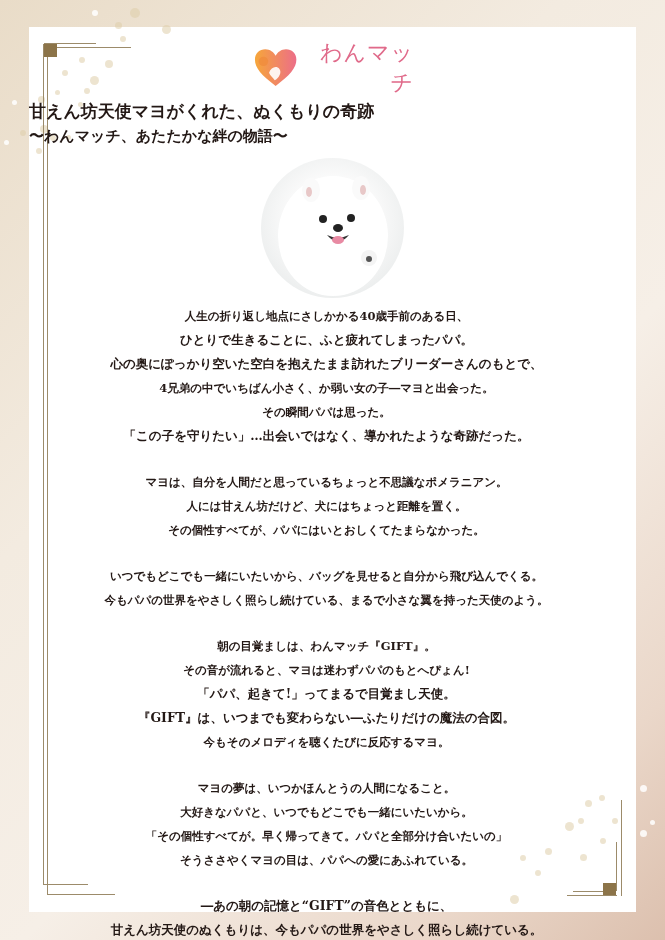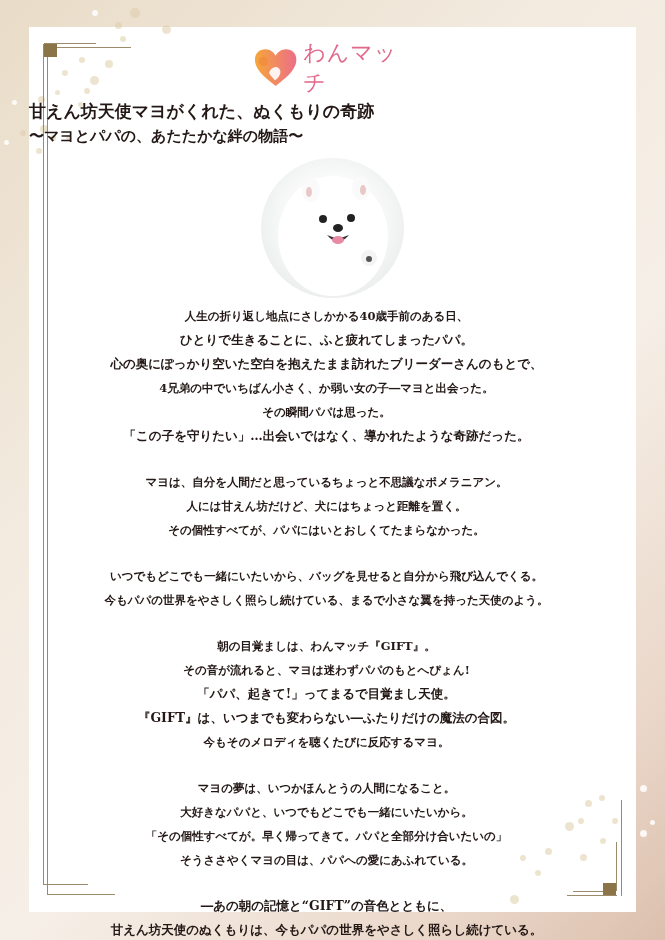--- a/index.html
+++ b/index.html
@@ -5,21 +5,21 @@
   html,body{margin:0;padding:0;}
   body{width:665px;height:940px;position:relative;overflow:hidden;
     background:linear-gradient(135deg,#e9dcc8 0%,#f3ebe0 35%,#f6efe7 60%,#ead7c9 85%,#dcc0ae 100%);
     font-family:"DejaVu Serif","Liberation Serif",serif;}
   .panel{position:absolute;left:29px;top:27px;width:607px;height:885px;background:#fff;}
   .bokeh{position:absolute;border-radius:50%;background:rgba(222,205,170,0.55);}
   .bokeh.w{background:rgba(255,255,255,0.85);}
   .orn{position:absolute;background:#9c8b6a;}
   .sq{position:absolute;width:13px;height:13px;background:#8c7449;}
   .logo{position:absolute;left:254px;top:45px;width:160px;height:46px;display:flex;align-items:center;}
-  .logo-text{font-family:"DejaVu Sans","Liberation Sans",sans-serif;font-size:22px;color:#e06a8a;margin-left:6px;letter-spacing:1px;}
+  .logo-text{font-family:"DejaVu Sans","Liberation Sans",sans-serif;font-size:22px;color:#e06a8a;margin-left:6px;letter-spacing:1px;text-align:right;}
   .title{position:absolute;left:29px;width:607px;text-align:left;font-weight:bold;color:#231815;}
   .t1{top:100px;font-size:17px;}
   .t2{top:127px;font-size:15px;}
   .photo{position:absolute;left:261px;top:158px;width:143px;height:140px;border-radius:50%;
     background:radial-gradient(circle at 50% 45%,#ffffff 0%,#fbfbfb 40%,#eceeee 75%,#d9dcdc 100%);overflow:hidden;}
   .body{position:absolute;left:29px;top:304px;width:607px;text-align:center;color:#231815;font-size:11.5px;font-weight:bold;}
   .para{margin:0 12px 22px 0;}
   .line{line-height:24px;white-space:nowrap;}
   .line.big{font-size:12.5px;}
 </style>
@@ -91,21 +91,21 @@
       </linearGradient>
     </defs>
     <path d="M23 40 C8 29 1 21 1 12 C1 5 6 1 12 1 C17 1 21 4 23 8 C25 4 29 1 34 1 C40 1 45 5 45 12 C45 21 38 29 23 40 Z" fill="url(#hg)"></path>
     <circle cx="10" cy="14" r="5" fill="#f08a3a" opacity="0.7"></circle>
     <path d="M16 26 C18 20 24 18 27 22 C30 26 26 32 22 34 C20 31 17 29 16 26 Z" fill="#ffffff" opacity="0.9"></path>
   </svg>
   <span class="logo-text">わんマッチ</span>
 </div>
 
 <div class="title t1">甘えん坊天使マヨがくれた、ぬくもりの奇跡</div>
-<div class="title t2">〜マヨとパパの、あたたかな絆の物語〜</div>
+<div class="title t2">〜わんマッチ、あたたかな絆の物語〜</div>
 
 <div class="photo">
   <svg width="143" height="140" viewBox="0 0 143 140">
     <ellipse cx="72" cy="78" rx="55" ry="60" fill="#ffffff"></ellipse>
     <ellipse cx="50" cy="32" rx="9" ry="12" fill="#fafafa"></ellipse>
     <ellipse cx="100" cy="30" rx="9" ry="12" fill="#fafafa"></ellipse>
     <ellipse cx="48" cy="34" rx="3" ry="5" fill="#e8c8c8"></ellipse>
     <ellipse cx="102" cy="32" rx="3" ry="5" fill="#e8c8c8"></ellipse>
     <circle cx="62" cy="61" r="4" fill="#222"></circle>
     <circle cx="90" cy="60" r="4" fill="#222"></circle>

